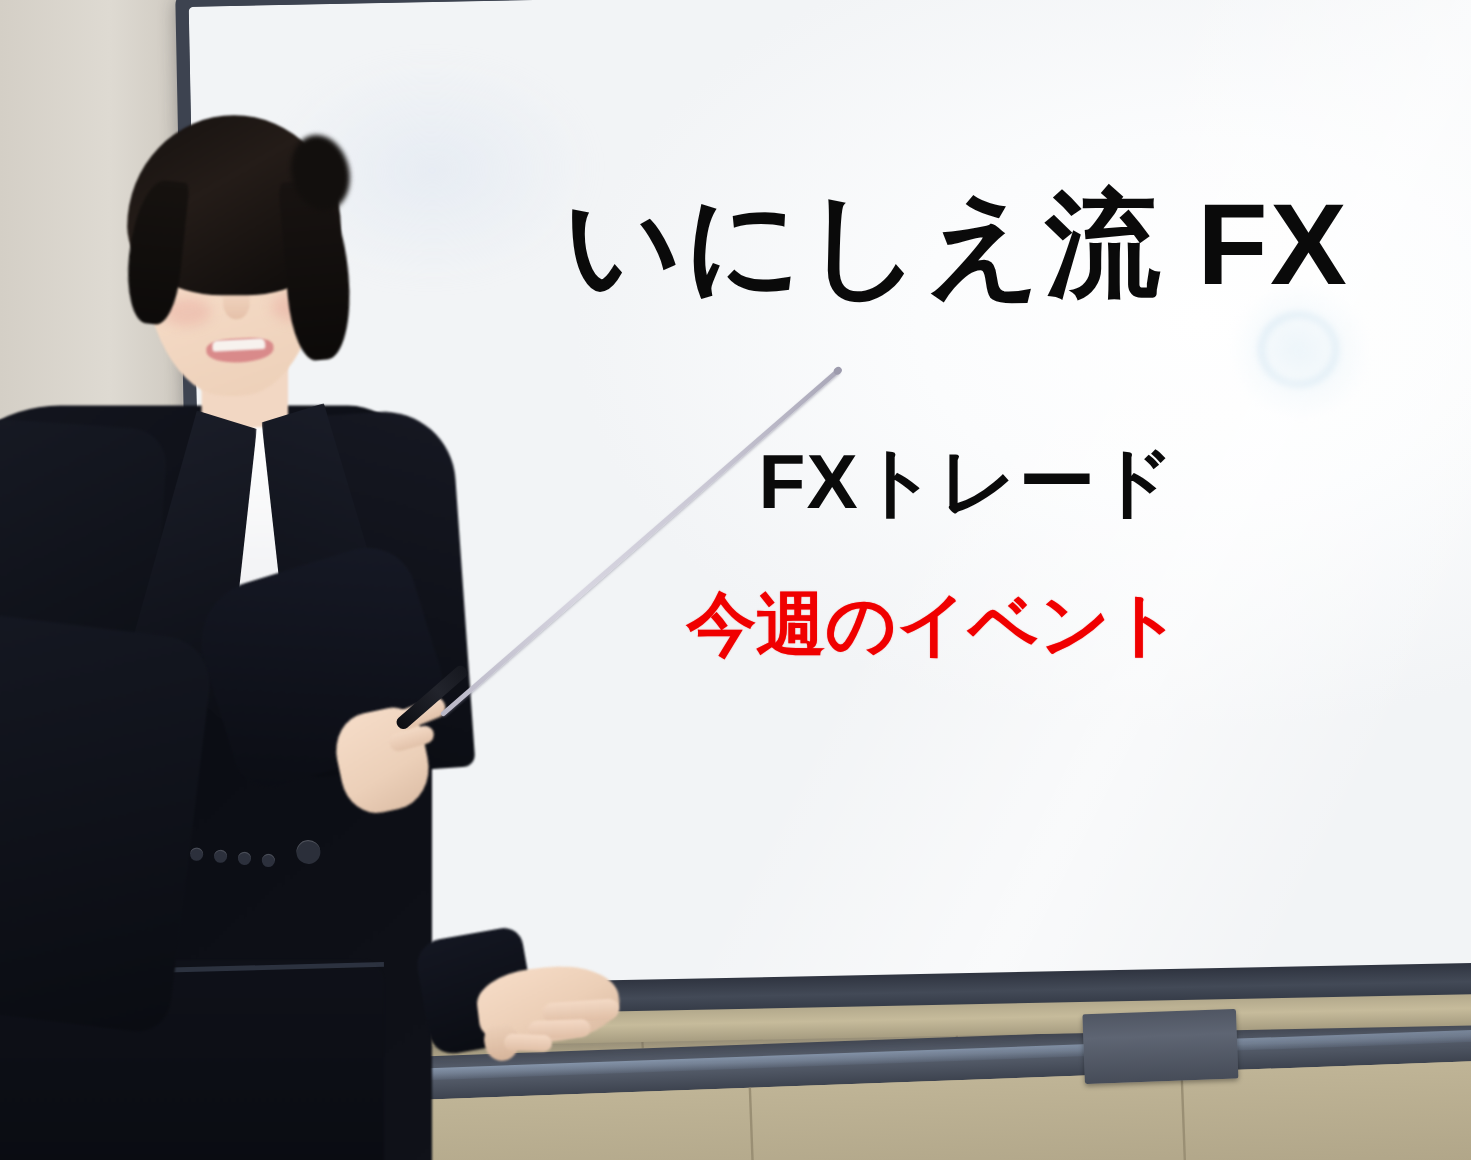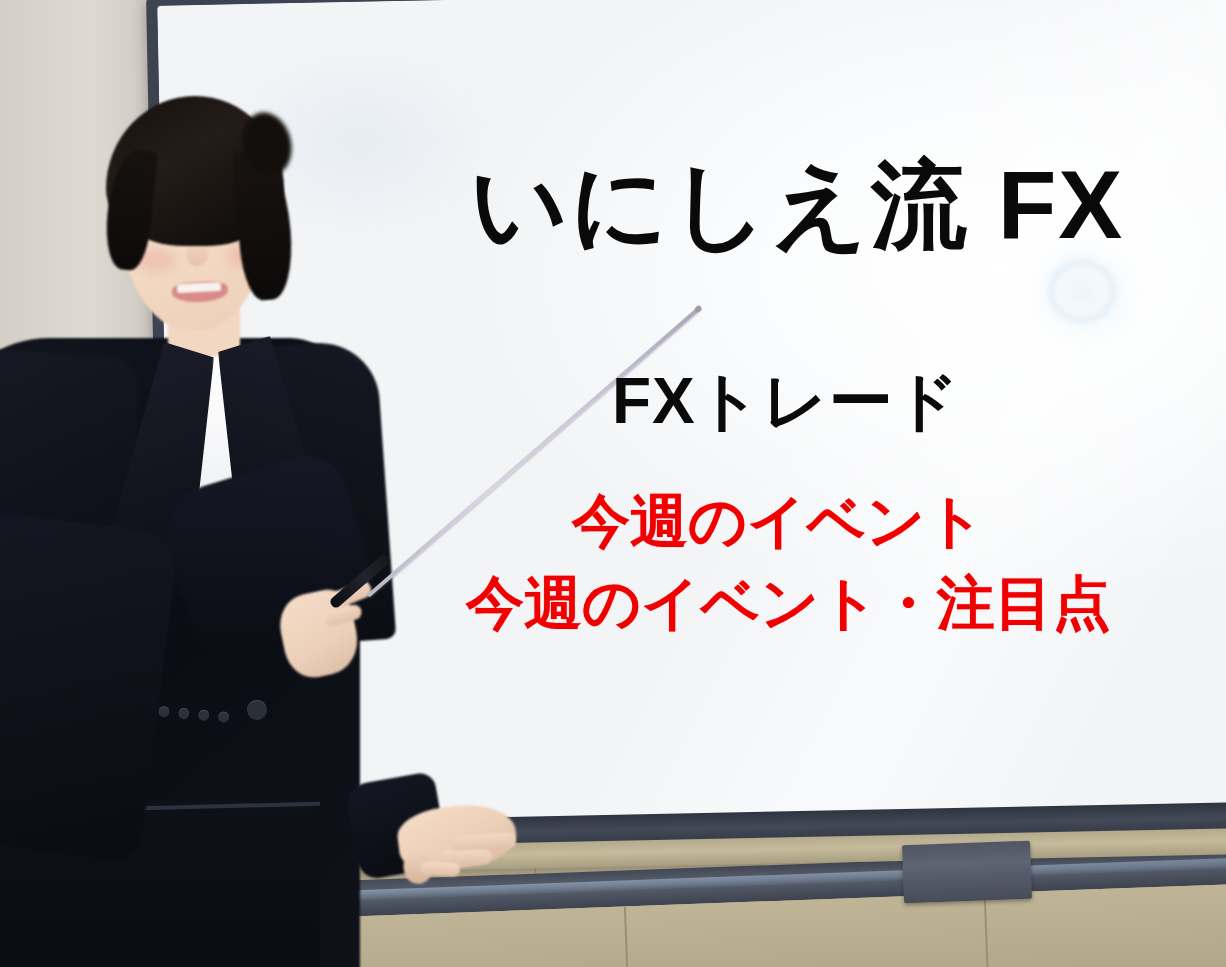--- a/index.html
+++ b/index.html
@@ -499,21 +499,21 @@
     font-size: 96px;
     font-weight: 700;
     letter-spacing: 2px;
     color: #0a0a0a;
     line-height: 1.02;
     white-space: nowrap;
     pointer-events: auto;
   }
   .subhead {
     position: absolute;
-    left: 612px;
+    left: 632px;
     top: 368px;
     width: 560px;
     font-size: 64px;
     font-weight: 700;
     letter-spacing: 1px;
     color: #0a0a0a;
     line-height: 1.05;
     white-space: nowrap;
     pointer-events: auto;
   }
@@ -627,16 +627,15 @@
     <span class="pointer-tip"></span>
   </div>
 
   <div class="text-layer">
     <div class="headline">いにしえ流 FX</div>
 
     <div class="subhead">FXトレード</div>
 
     <div class="redline redline-1">今週のイベント</div>
 
-    <div class="redline redline-2">今週のイベント・注目点</div>
   </div>
 
 </div>
 
 </body></html>

